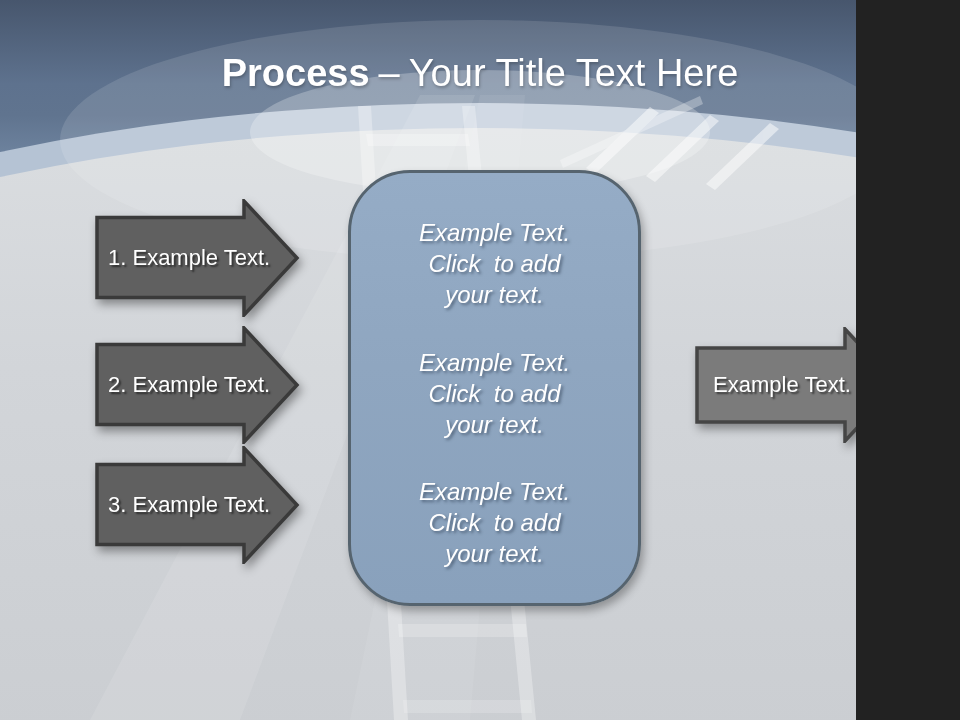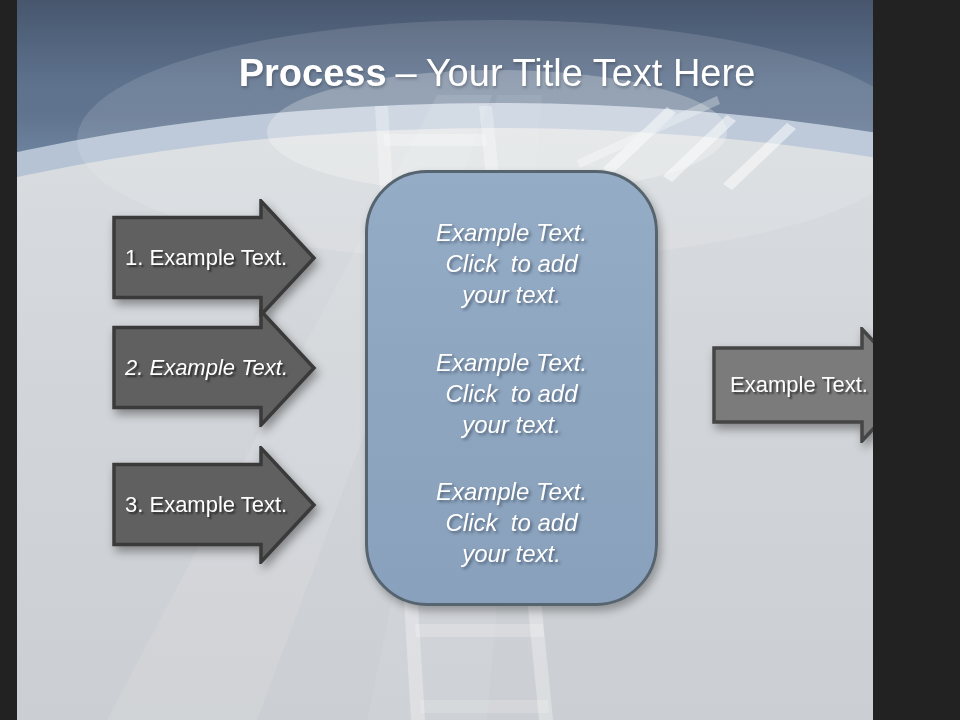--- a/index.html
+++ b/index.html
@@ -1,20 +1,19 @@
 <!DOCTYPE html>
 <html><head>
 <meta charset="utf-8">
 <style>
   html,body{margin:0;padding:0;background:#222;}
   .slide{
     position:relative;width:856px;height:720px;overflow:hidden;
     font-family:"Liberation Sans",sans-serif;
     background:#d2d5d9;
-    margin-left:17px;
   }
   
   .header{
     position:absolute;left:0;top:0;width:960px;height:210px;z-index:1;
     background:linear-gradient(180deg,#47566d 0%,#5e728e 40%,#60748f 55%,#8097b3 100%);
   }
   .arc{position:absolute;width:2000px;height:800px;left:-520px;border-radius:50%;}
   .arc-band{top:103px;z-index:2;background:#b5c3d4;}
   .arc-main{top:128px;z-index:3;background:linear-gradient(180deg,#dadde0 0%,#d2d5d9 30%,#cbced2 75%,#c9ccd0 100%);}
   
@@ -29,21 +28,21 @@
   .title .sep{margin:0 9px;font-weight:400;}
   .title .rest{font-weight:400;}
   
   .arrow{position:absolute;z-index:7;width:205px;height:118px;}
   .arrow svg{position:absolute;left:0;top:0;filter:drop-shadow(3px 5px 5px rgba(0,0,0,0.38));}
   .arrow .lbl{
     position:absolute;left:13px;top:0;height:118px;display:flex;align-items:center;
     color:#fff;font-size:22px;text-shadow:2px 2px 2px rgba(0,0,0,0.55);white-space:nowrap;
   }
   .arrow-1{left:95px;top:199px;}
-  .arrow-2{left:95px;top:309px;font-style:italic;}
+  .arrow-2{left:95px;top:326px;}
   .arrow-3{left:95px;top:446px;text-align:right;}
   .arrow-right{left:695px;top:327px;height:116px;}
   .arrow-right .lbl{left:12px;width:150px;justify-content:center;height:116px;}
   
   .center-box{
     position:absolute;left:348px;top:170px;width:293px;height:436px;z-index:7;
     box-sizing:border-box;border:3px solid #56646f;border-radius:62px;
     background:linear-gradient(180deg,#95acc6 0%,#8fa6c0 45%,#89a1bc 100%);
     box-shadow:3px 5px 9px rgba(0,0,0,0.30);
     display:flex;flex-direction:column;justify-content:space-between;

